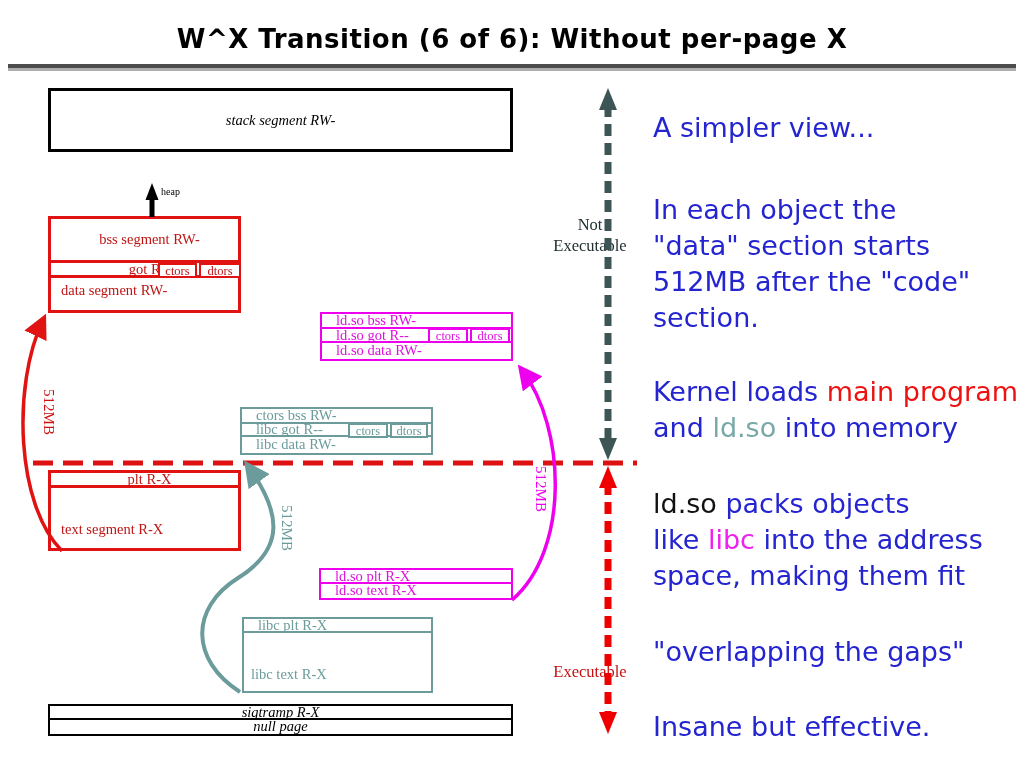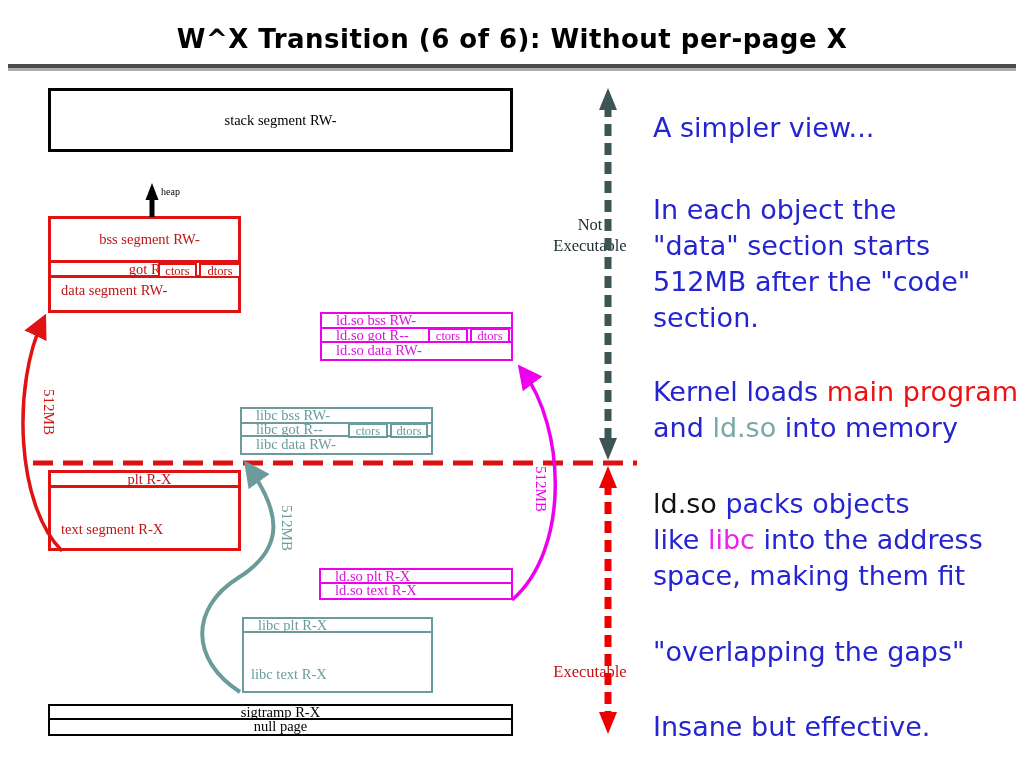--- a/index.html
+++ b/index.html
@@ -32,21 +32,21 @@
   .teal-box{border:2.5px solid #6b9b9b;color:#6b9b9b;}
   .teal-div{border-bottom:2.5px solid #6b9b9b;}
 
   .mini{position:absolute;box-sizing:border-box;background:#fff;height:15px;top:0px;
         display:flex;align-items:center;justify-content:center;
         font-size:12.5px;line-height:12px;}
   .mini.red{border:2px solid #e01212;}
   .mini.mag{border:2px solid #ee00ee;}
   .mini.teal{border:2px solid #6b9b9b;}
 
-  .center-lbl{width:100%;text-align:center;}
+  .center-lbl{width:100%;text-align:center;font-style:italic;}
 
   
   .size-label{position:absolute;width:46px;height:16px;text-align:center;
               font-size:15px;transform:rotate(90deg);white-space:nowrap;}
   #size-main{color:#cf1212;}
   #size-libc{color:#6b9b9b;}
   #size-ldso{color:#ee00ee;}
 
   
   .axis-lbl{position:absolute;width:100px;text-align:center;font-size:16.5px;line-height:21px;}
@@ -123,21 +123,21 @@
         <span>dtors</span>
       </div>
     </div>
     <div class="row" style="height:15px;padding-left:14px;">
       <span class="seg-label">ld.so data RW-</span>
     </div>
   </div>
 
   <div class="dbox teal-box" style="left:240px;top:407px;width:193px;height:48px;">
     <div class="row teal-div" style="height:15px;padding-left:14px;">
-      <span class="seg-label">libc bss RW-</span>
+      <span class="seg-label">ctors bss RW-</span>
     </div>
     <div class="row teal-div" style="height:13px;padding-left:14px;">
       <span class="seg-label">libc got R--</span>
       <div class="mini teal" style="left:106px;width:40px;top:-1px;">
         <span>ctors</span>
       </div>
       <div class="mini teal" style="left:148px;width:38px;top:-1px;">
         <span>dtors</span>
       </div>
     </div>

